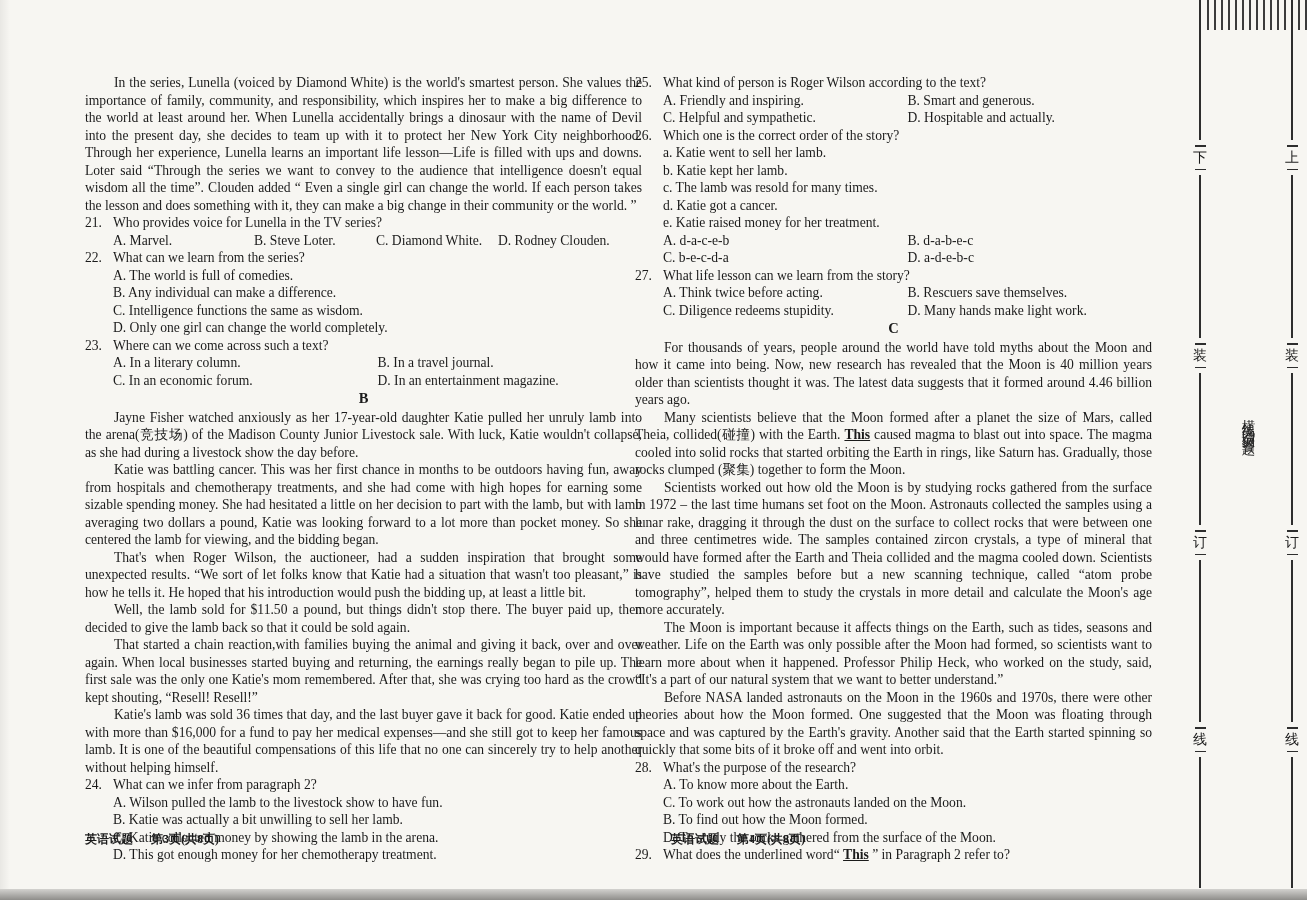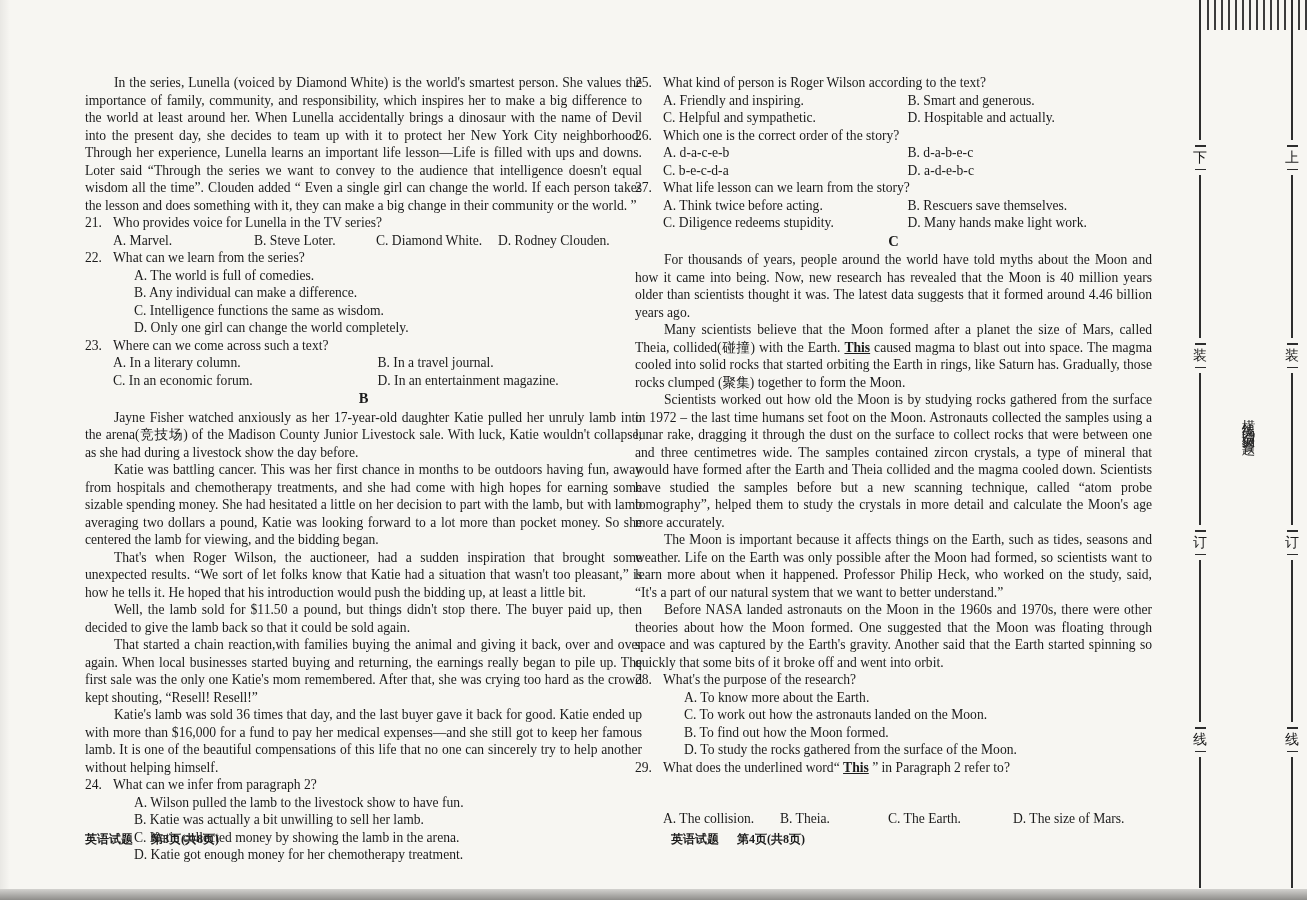--- a/index.html
+++ b/index.html
@@ -16,21 +16,21 @@
   .col-right { left:635px; width:517px; }
 
   .para { margin:0; text-align:justify; text-indent:29px; }
 
   .q { margin:0; }
   .stem { display:flex; }
   .stem .num { flex:0 0 28px; }
   .stem .qtext { flex:1; }
 
   .opt-list { padding-left:28px; }
-  .opt-list div { white-space:nowrap;margin-left:21px; }
+  .opt-list div { white-space:nowrap; }
   .opt-grid2 { display:grid; grid-template-columns:1fr 1fr; padding-left:28px; }
   .opt-grid4 { display:grid; padding-left:28px; }
   .g21 { grid-template-columns:141px 122px 122px auto; }
   .g29 { grid-template-columns:117px 108px 125px auto;margin-top:34px; }
 
   .items { padding-left:28px; }
 
   .section-label { text-align:center; font-weight:bold; font-size:14.5px; margin:1px 0; }
 
   .uw { font-weight:bold; text-decoration:underline; }
@@ -130,21 +130,21 @@
 
   <div class="q">
     <div class="stem">
       <span class="num">24.</span>
       <span class="qtext">What can we infer from paragraph 2?</span>
     </div>
     <div class="opt-list">
       <div>A. Wilson pulled the lamb to the livestock show to have fun.</div>
       <div>B. Katie was actually a bit unwilling to sell her lamb.</div>
       <div>C. Katie collected money by showing the lamb in the arena.</div>
-      <div>D. Katie got enough money for her chemotherapy treatment.</div>
+      <div>D. This got enough money for her chemotherapy treatment.</div>
     </div>
   </div>
 </div>
 
 <div class="col col-right">
 
   <div class="q">
     <div class="stem">
       <span class="num">25.</span>
       <span class="qtext">What kind of person is Roger Wilson according to the text?</span>
@@ -154,20 +154,27 @@
       <span>B. Smart and generous.</span>
       <span>C. Helpful and sympathetic.</span>
       <span>D. Hospitable and actually.</span>
     </div>
   </div>
 
   <div class="q">
     <div class="stem">
       <span class="num">26.</span>
       <span class="qtext">Which one is the correct order of the story?</span>
+    </div>
+    <div class="items">
+      <div>a. Katie went to sell her lamb.</div>
+      <div>b. Katie kept her lamb.</div>
+      <div>c. The lamb was resold for many times.</div>
+      <div>d. Katie got a cancer.</div>
+      <div>e. Katie raised money for her treatment.</div>
     </div>
     <div class="opt-grid2">
       <span>A. d-a-c-e-b</span>
       <span>B. d-a-b-e-c</span>
       <span>C. b-e-c-d-a</span>
       <span>D. a-d-e-b-c</span>
     </div>
   </div>
 
   <div class="q">

